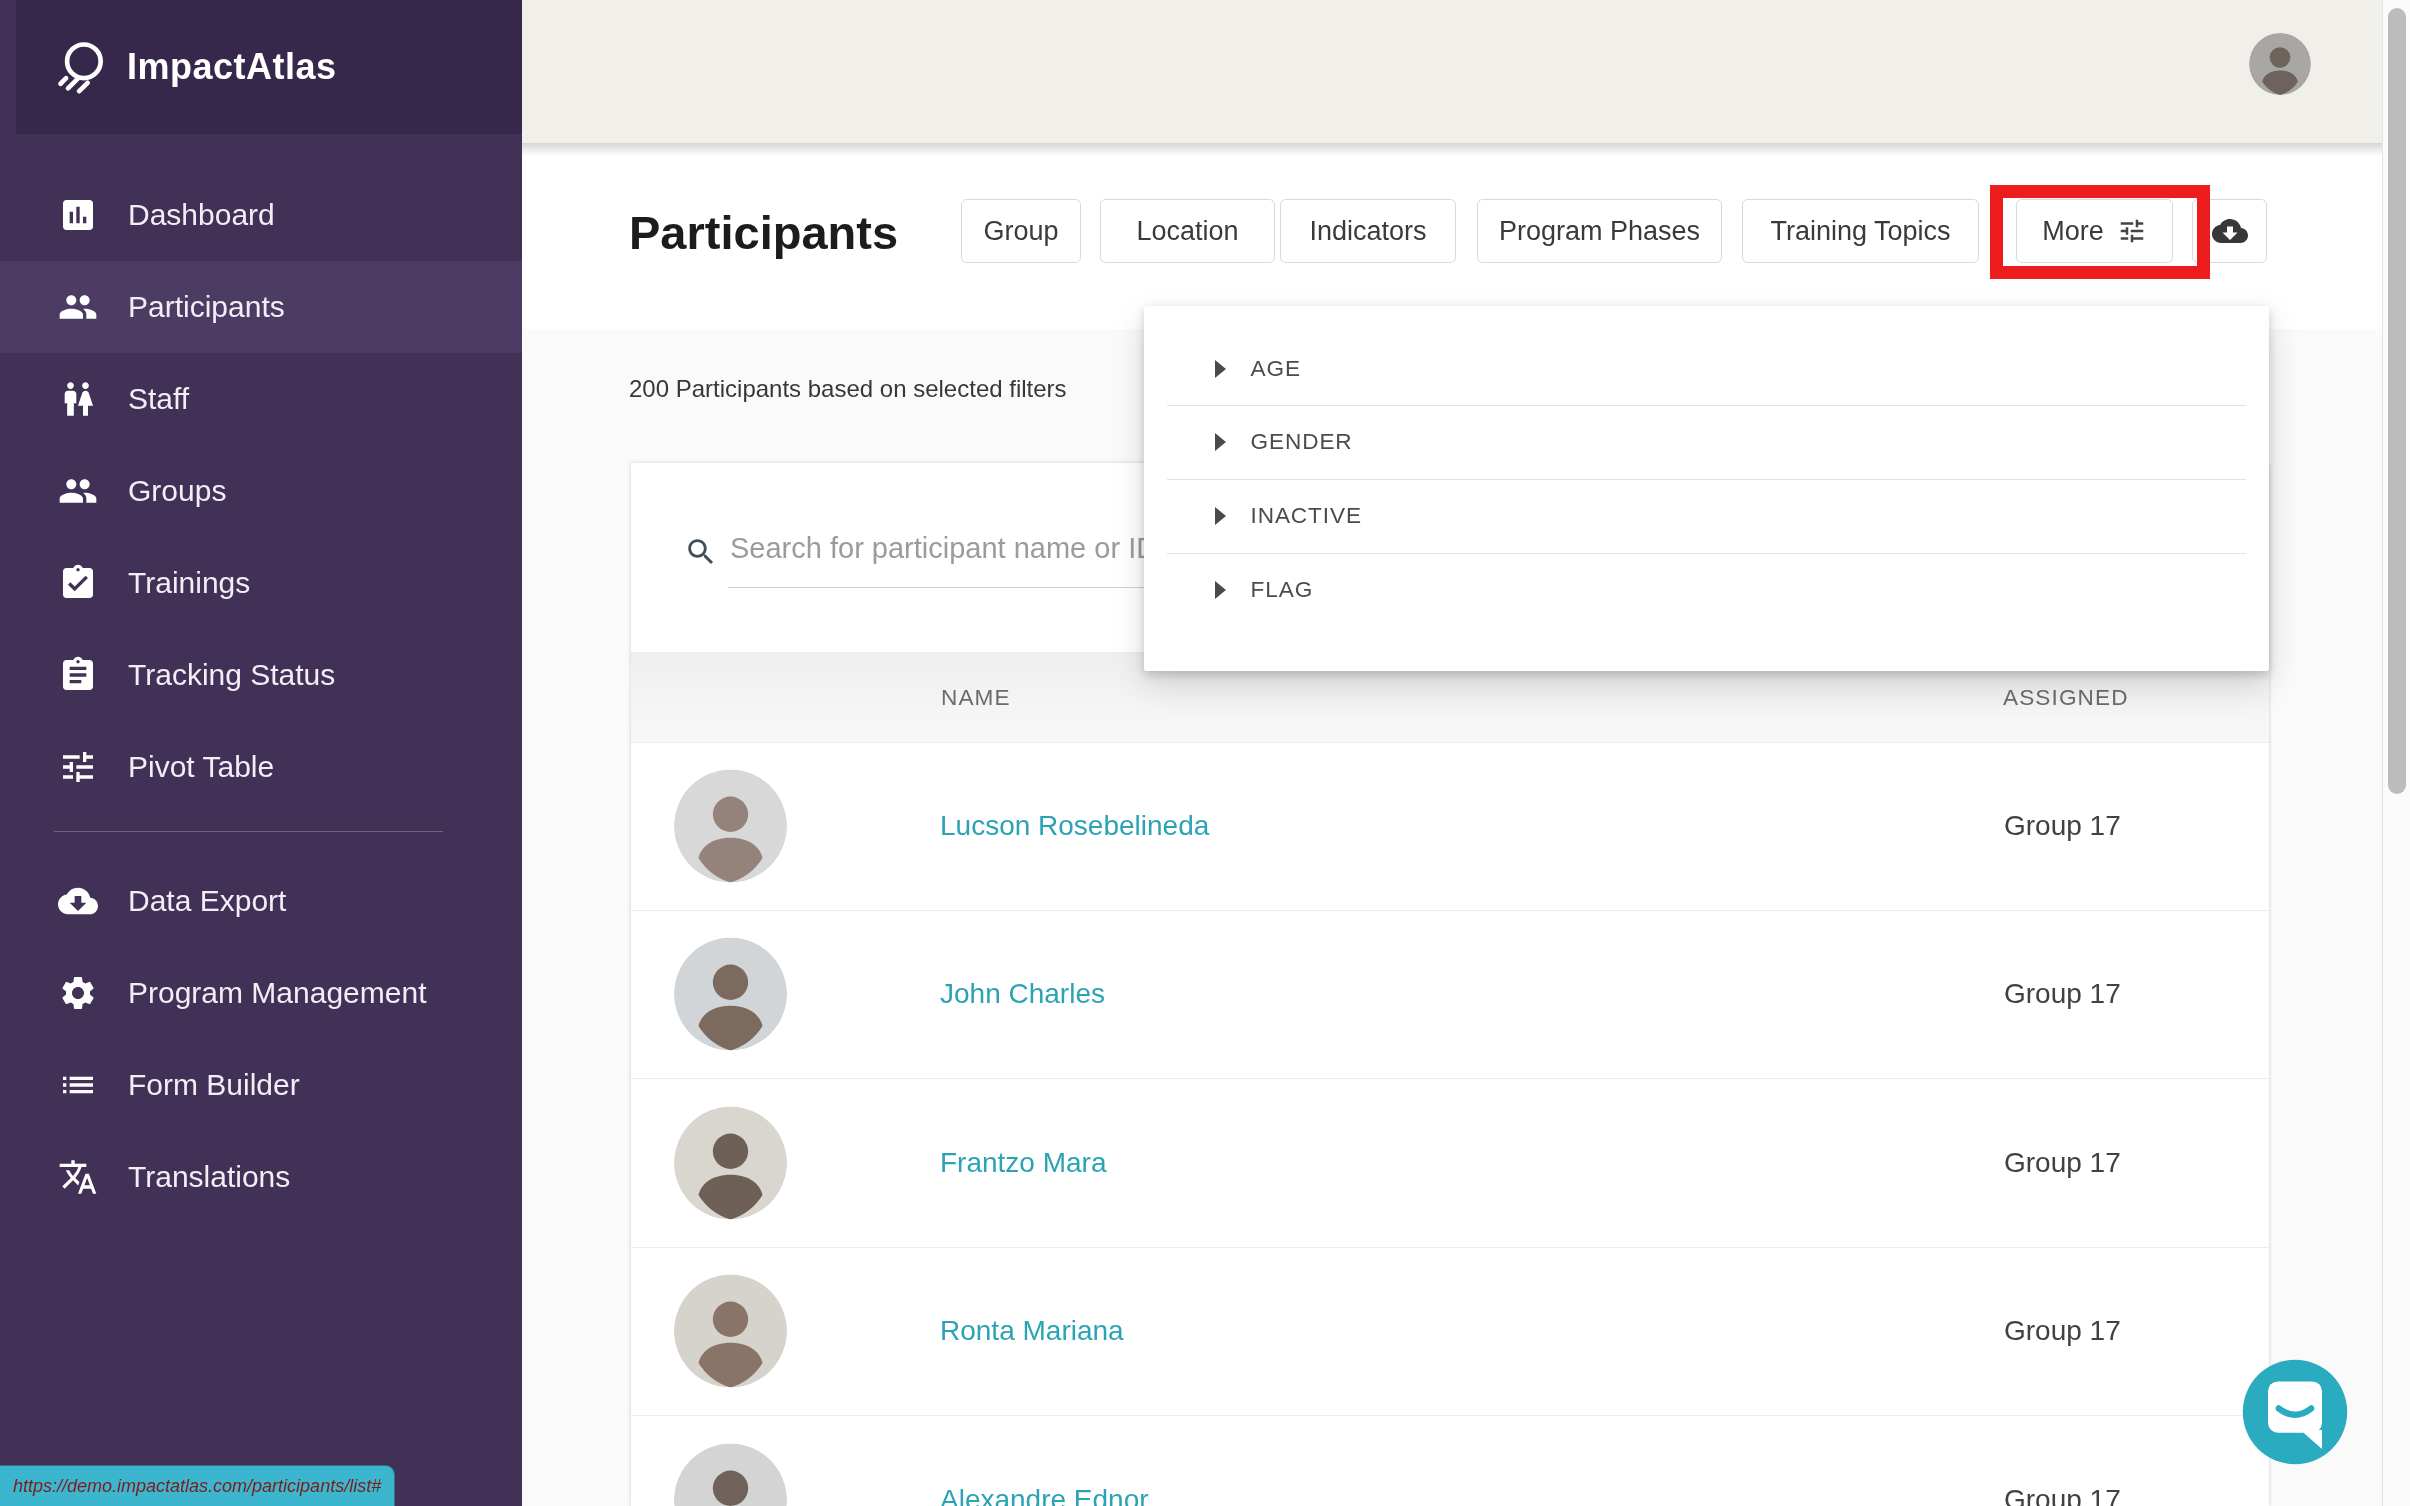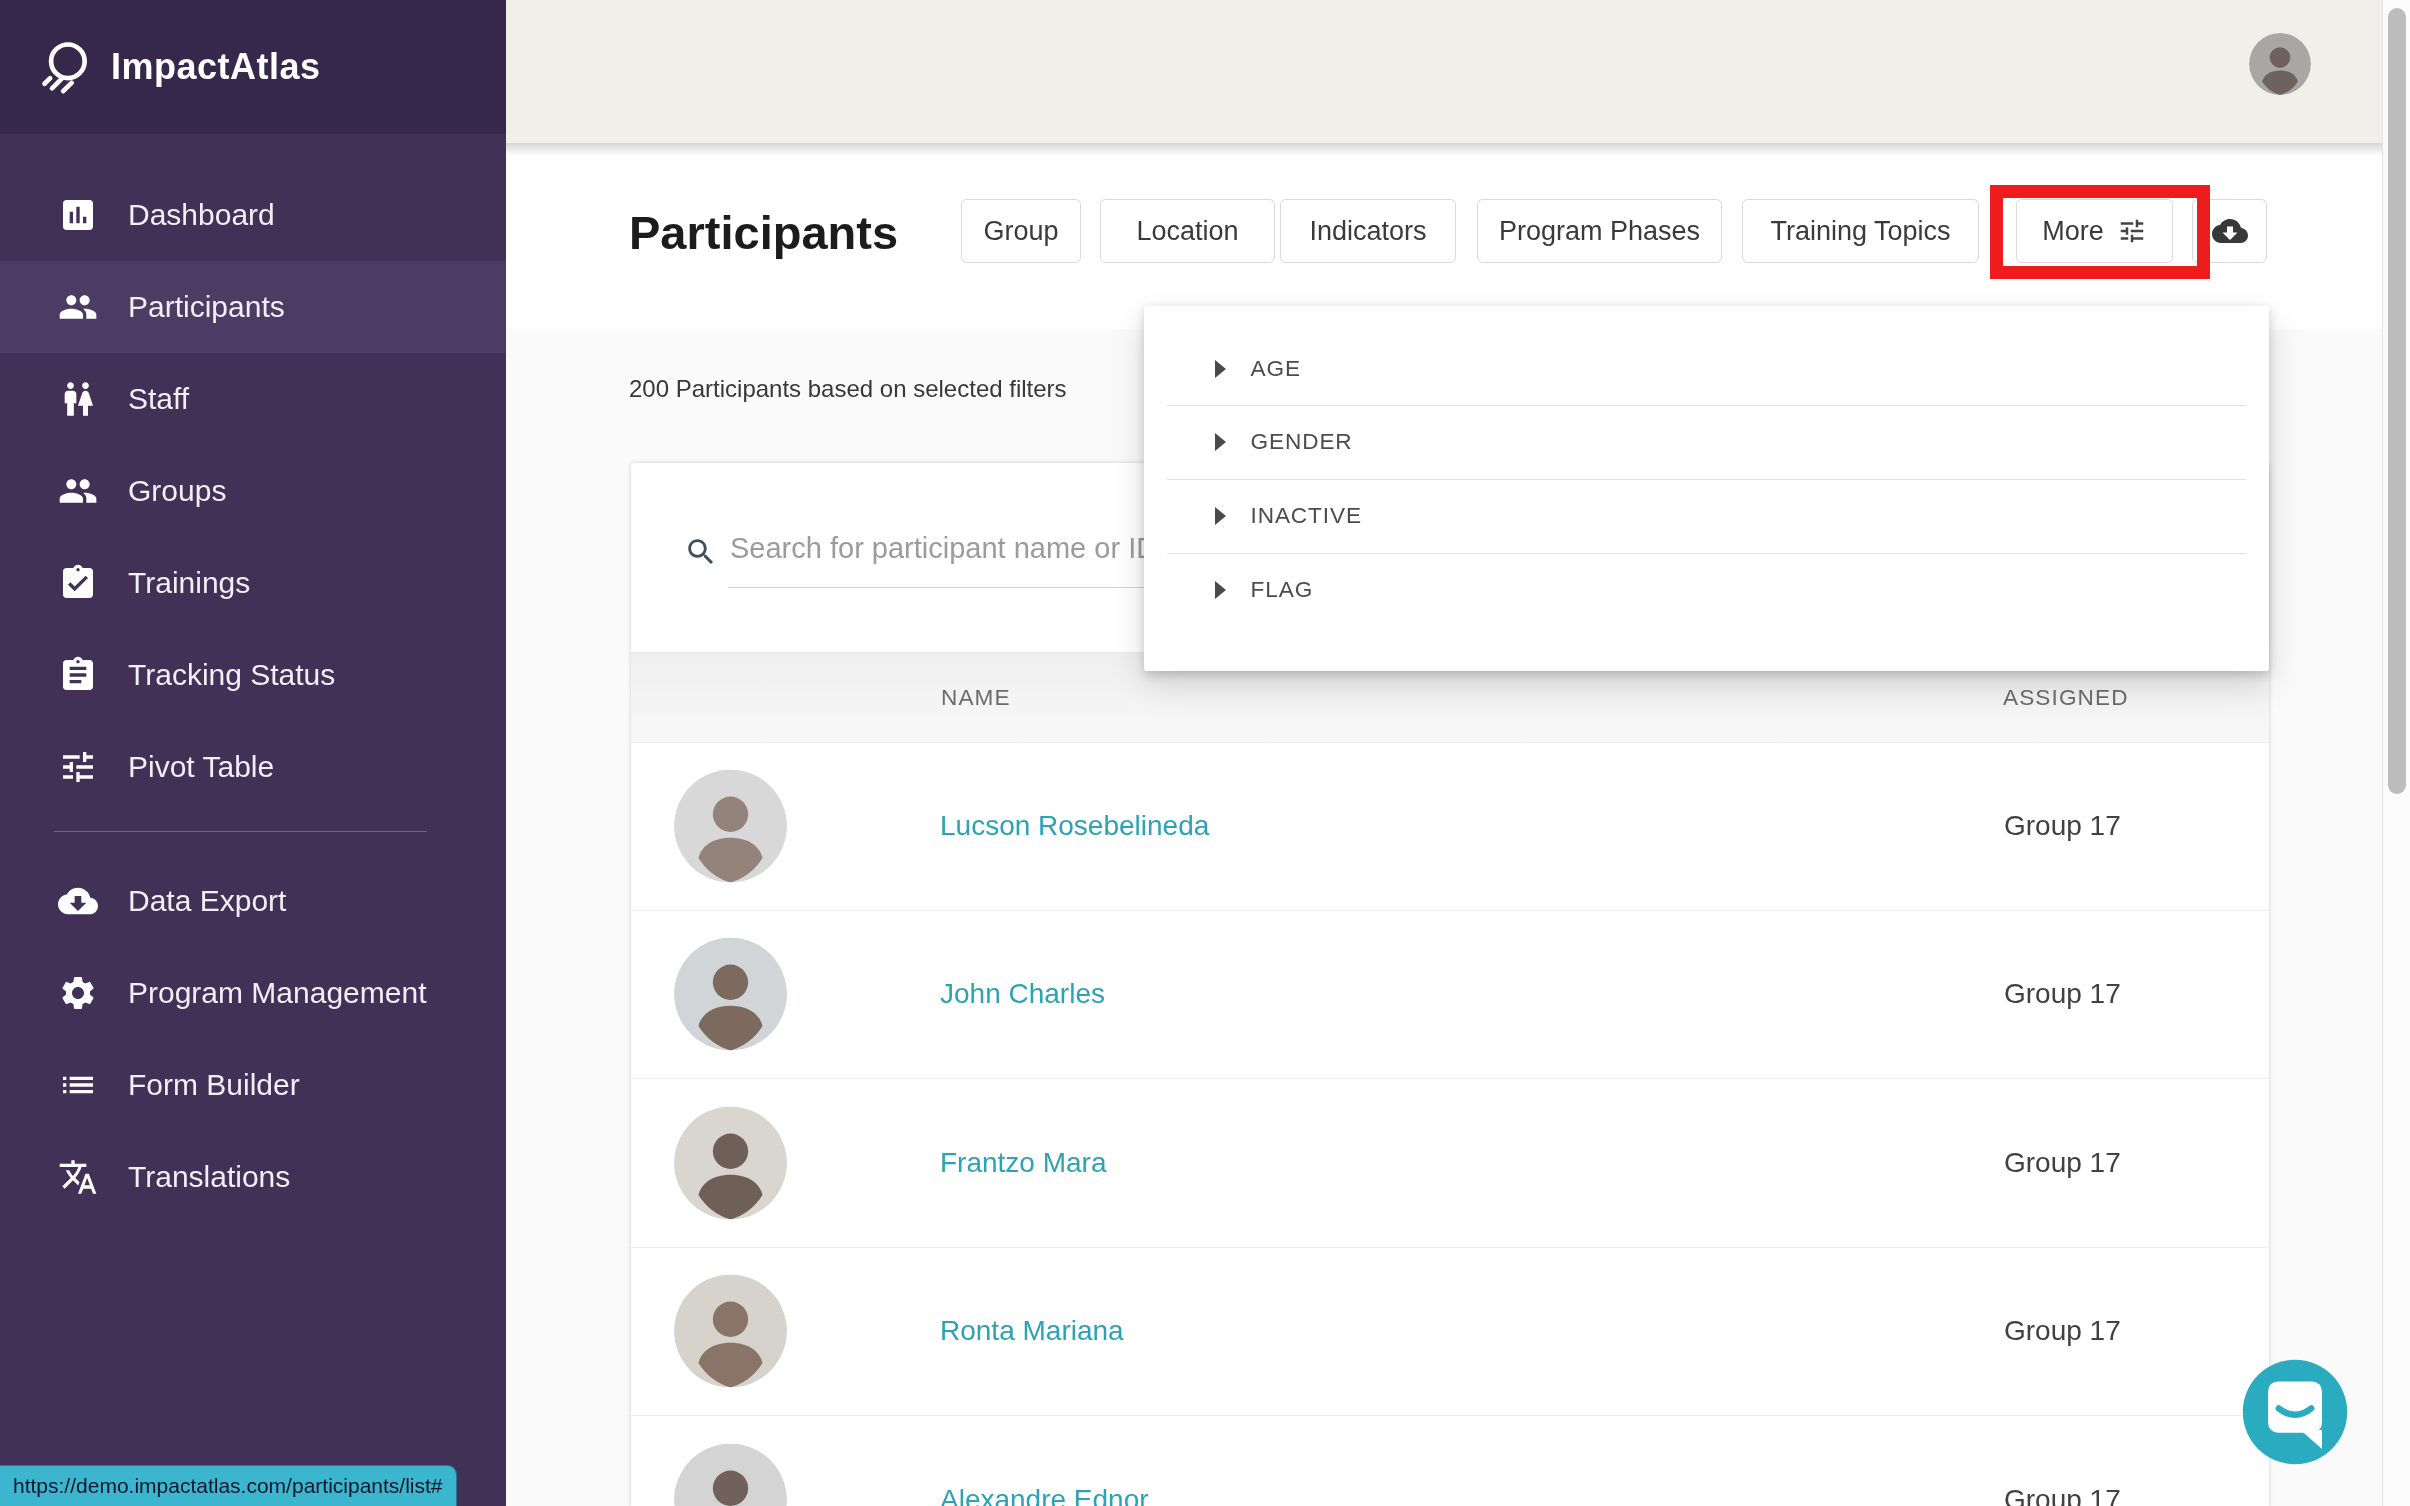--- a/index.html
+++ b/index.html
@@ -1,19 +1,19 @@
 <!DOCTYPE html>
 <html style="font-size:15px"><head>
 <meta charset="utf-8">
 <style>
   html,body{margin:0;padding:0;background:#888;}
   .stage{position:relative;width:2411px;height:1507px;overflow:hidden;background:#fafafa;
          font-family:"Liberation Sans",sans-serif;-webkit-font-smoothing:antialiased;}
   
-  .sidebar{position:absolute;left:0;top:0;width:506px;height:1507px;background:#413156;z-index:20;}
+  .sidebar{position:absolute;left:0;top:0;width:506px;height:1507px;background:#413156;z-index:20;padding-left:16px;}
   .logo-band{height:134px;background:#35284A;display:flex;align-items:center;padding-left:38px;gap:17px;cursor:pointer;}
   .logo-name{color:#fff;font-size:36px;font-weight:600;letter-spacing:0.5px;}
   .nav{position:absolute;top:169px;left:0;right:0;list-style:none;margin:0;padding:0;}
   .nav-item{height:92px;display:flex;align-items:center;padding-left:58px;gap:30px;color:#f2eef6;font-size:30px;cursor:pointer;}
   .nav-item.active{background:#4C3C63;}
   .nav-ico{width:40px;height:40px;fill:#ffffff;flex:0 0 40px;}
   .nav-divider{height:0.9px;background:rgba(255,255,255,.25);margin:16px 79px 22.6px 54px;}
   
   .topbar{position:absolute;left:506px;top:0;width:1905px;height:143px;background:#F1EFE9;z-index:10;}
   .topbar-shadow{position:absolute;left:506px;top:143px;width:1905px;height:13px;z-index:9;
@@ -56,21 +56,21 @@
   .dd-tri{width:0;height:0;border-top:9.4px solid transparent;border-bottom:9.4px solid transparent;border-left:11.3px solid #4a4a4a;}
   .dd-label{margin-left:24.5px;font-size:22.6px;color:#4c4c4c;letter-spacing:0.9px;}
   .dd-divider{height:0.9px;background:#e2e2e2;margin:0 22.6px;}
   
   .scroll-track{position:absolute;left:2382px;top:0;width:28px;height:1507px;background:#fbfbfb;
                 border-left:0.9px solid #e3e3e3;z-index:55;}
   .scroll-thumb{position:absolute;left:4.7px;top:7.5px;width:18px;height:786px;background:#bcbcbc;border-radius:9.4px;cursor:grab;}
   .statusbar{position:absolute;left:0;top:1465px;height:41px;box-sizing:border-box;background:#3CB5CE;
              border-top:1.9px solid rgba(25,55,65,.5);border-right:1.9px solid rgba(25,55,65,.5);
              border-top-right-radius:9.4px;display:inline-flex;align-items:center;padding:0 13px;z-index:70;}
-  .status-url{font-size:21px;color:#0f172a;white-space:nowrap;}
+  .status-url{font-size:18px;color:#7f1d1d;white-space:nowrap;font-style:italic;}
   .chat-fab{position:absolute;left:2241px;top:1358px;width:108px;height:108px;z-index:45;cursor:pointer;}
 </style>
 </head>
 <body>
 
 <div class="stage">
 
   <aside class="sidebar">
     <div class="logo-band">
       <span>

